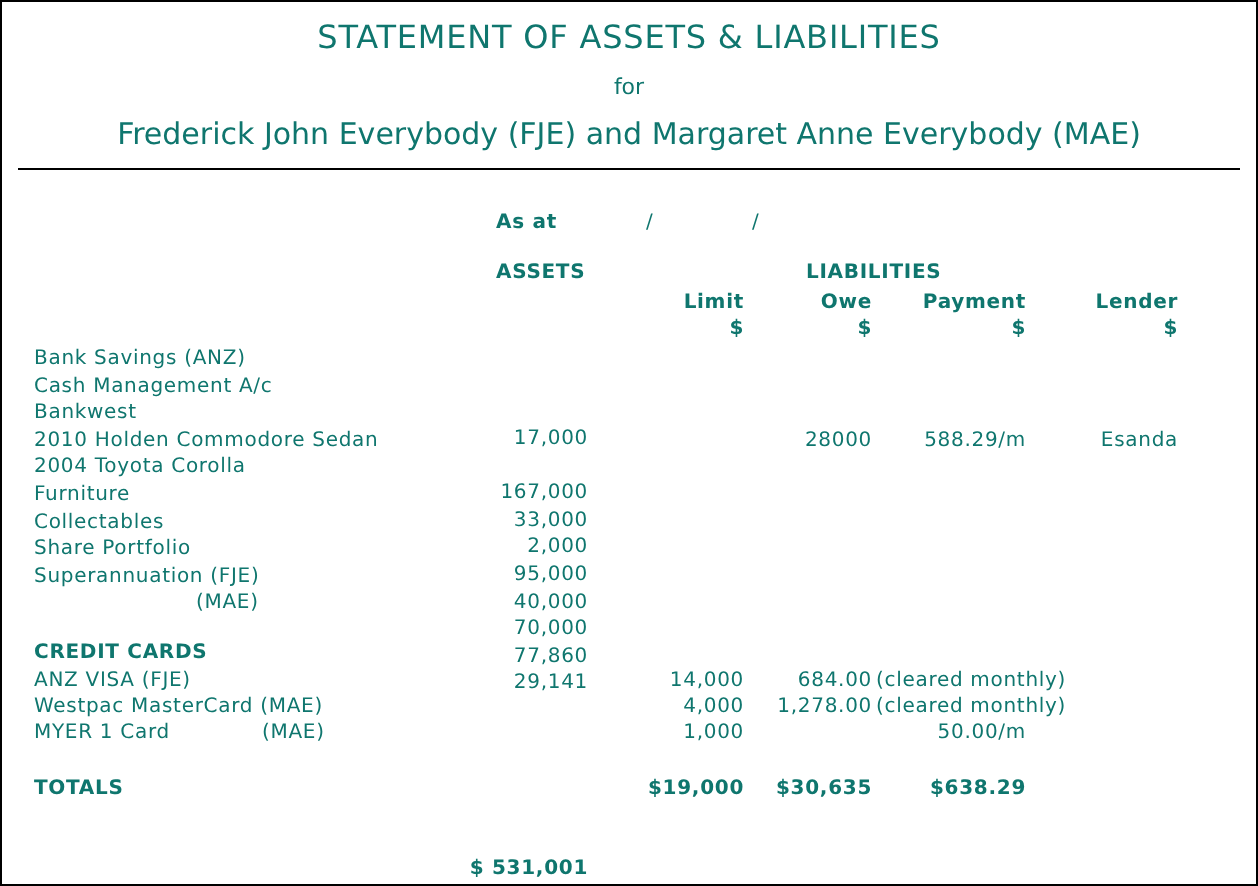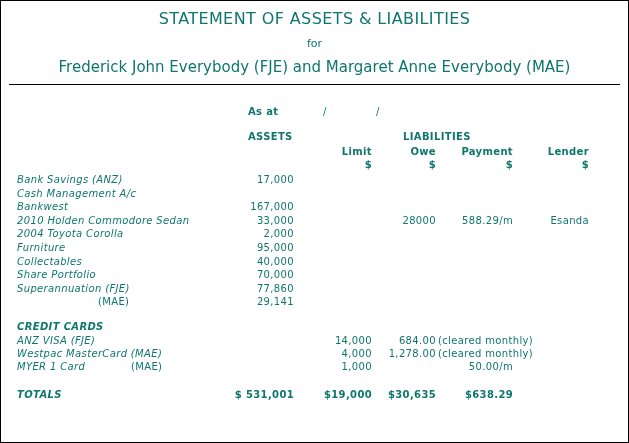--- a/index.html
+++ b/index.html
@@ -17,25 +17,25 @@
   .title1 { top: 8px;  left: 0; width: 100%; text-align: center; font-size: 16px; letter-spacing: 0.4px; }
   .title2 { top: 36px; left: 0; width: 100%; text-align: center; font-size: 11px; }
   .title3 { top: 57px; left: 0; width: 100%; text-align: center; font-size: 15px; }
   .divider { top: 83px; left: 8px; right: 8px; height: 0; border-top: 1.5px solid #000; }
 
   .small { font-size: 10px; letter-spacing: 0.35px; line-height: 13px; }
   .b { font-weight: bold; }
 
   .row { position: absolute; left: 0; right: 0; height: 14px; }
   .cell { position: absolute; top: 0; white-space: nowrap; }
-  .lbl      { left: 16px; font-style: italic; }
+  .lbl      { left: 16px; }
   .indent-mae   { left: 97px; }
   .suffix-mae   { left: 130px; }
   .num      { width: 100px; text-align: right; }
-  .c-asset  { left: 193px; }
+  .c-asset  { left: 193px; margin-top: 40px; }
   .c-limit  { left: 271px; }
   .c-owe    { left: 335px; }
   .c-pay    { left: 412px; }
   .c-lender { left: 488px; }
   .note     { left: 437px; }
 
   .hdr-assets      { top: 129px; left: 247px; }
   .hdr-liabilities { top: 129px; left: 402px; }
   .asat            { top: 104px; left: 247px; }
   .slash1          { top: 104px; left: 322px; }

